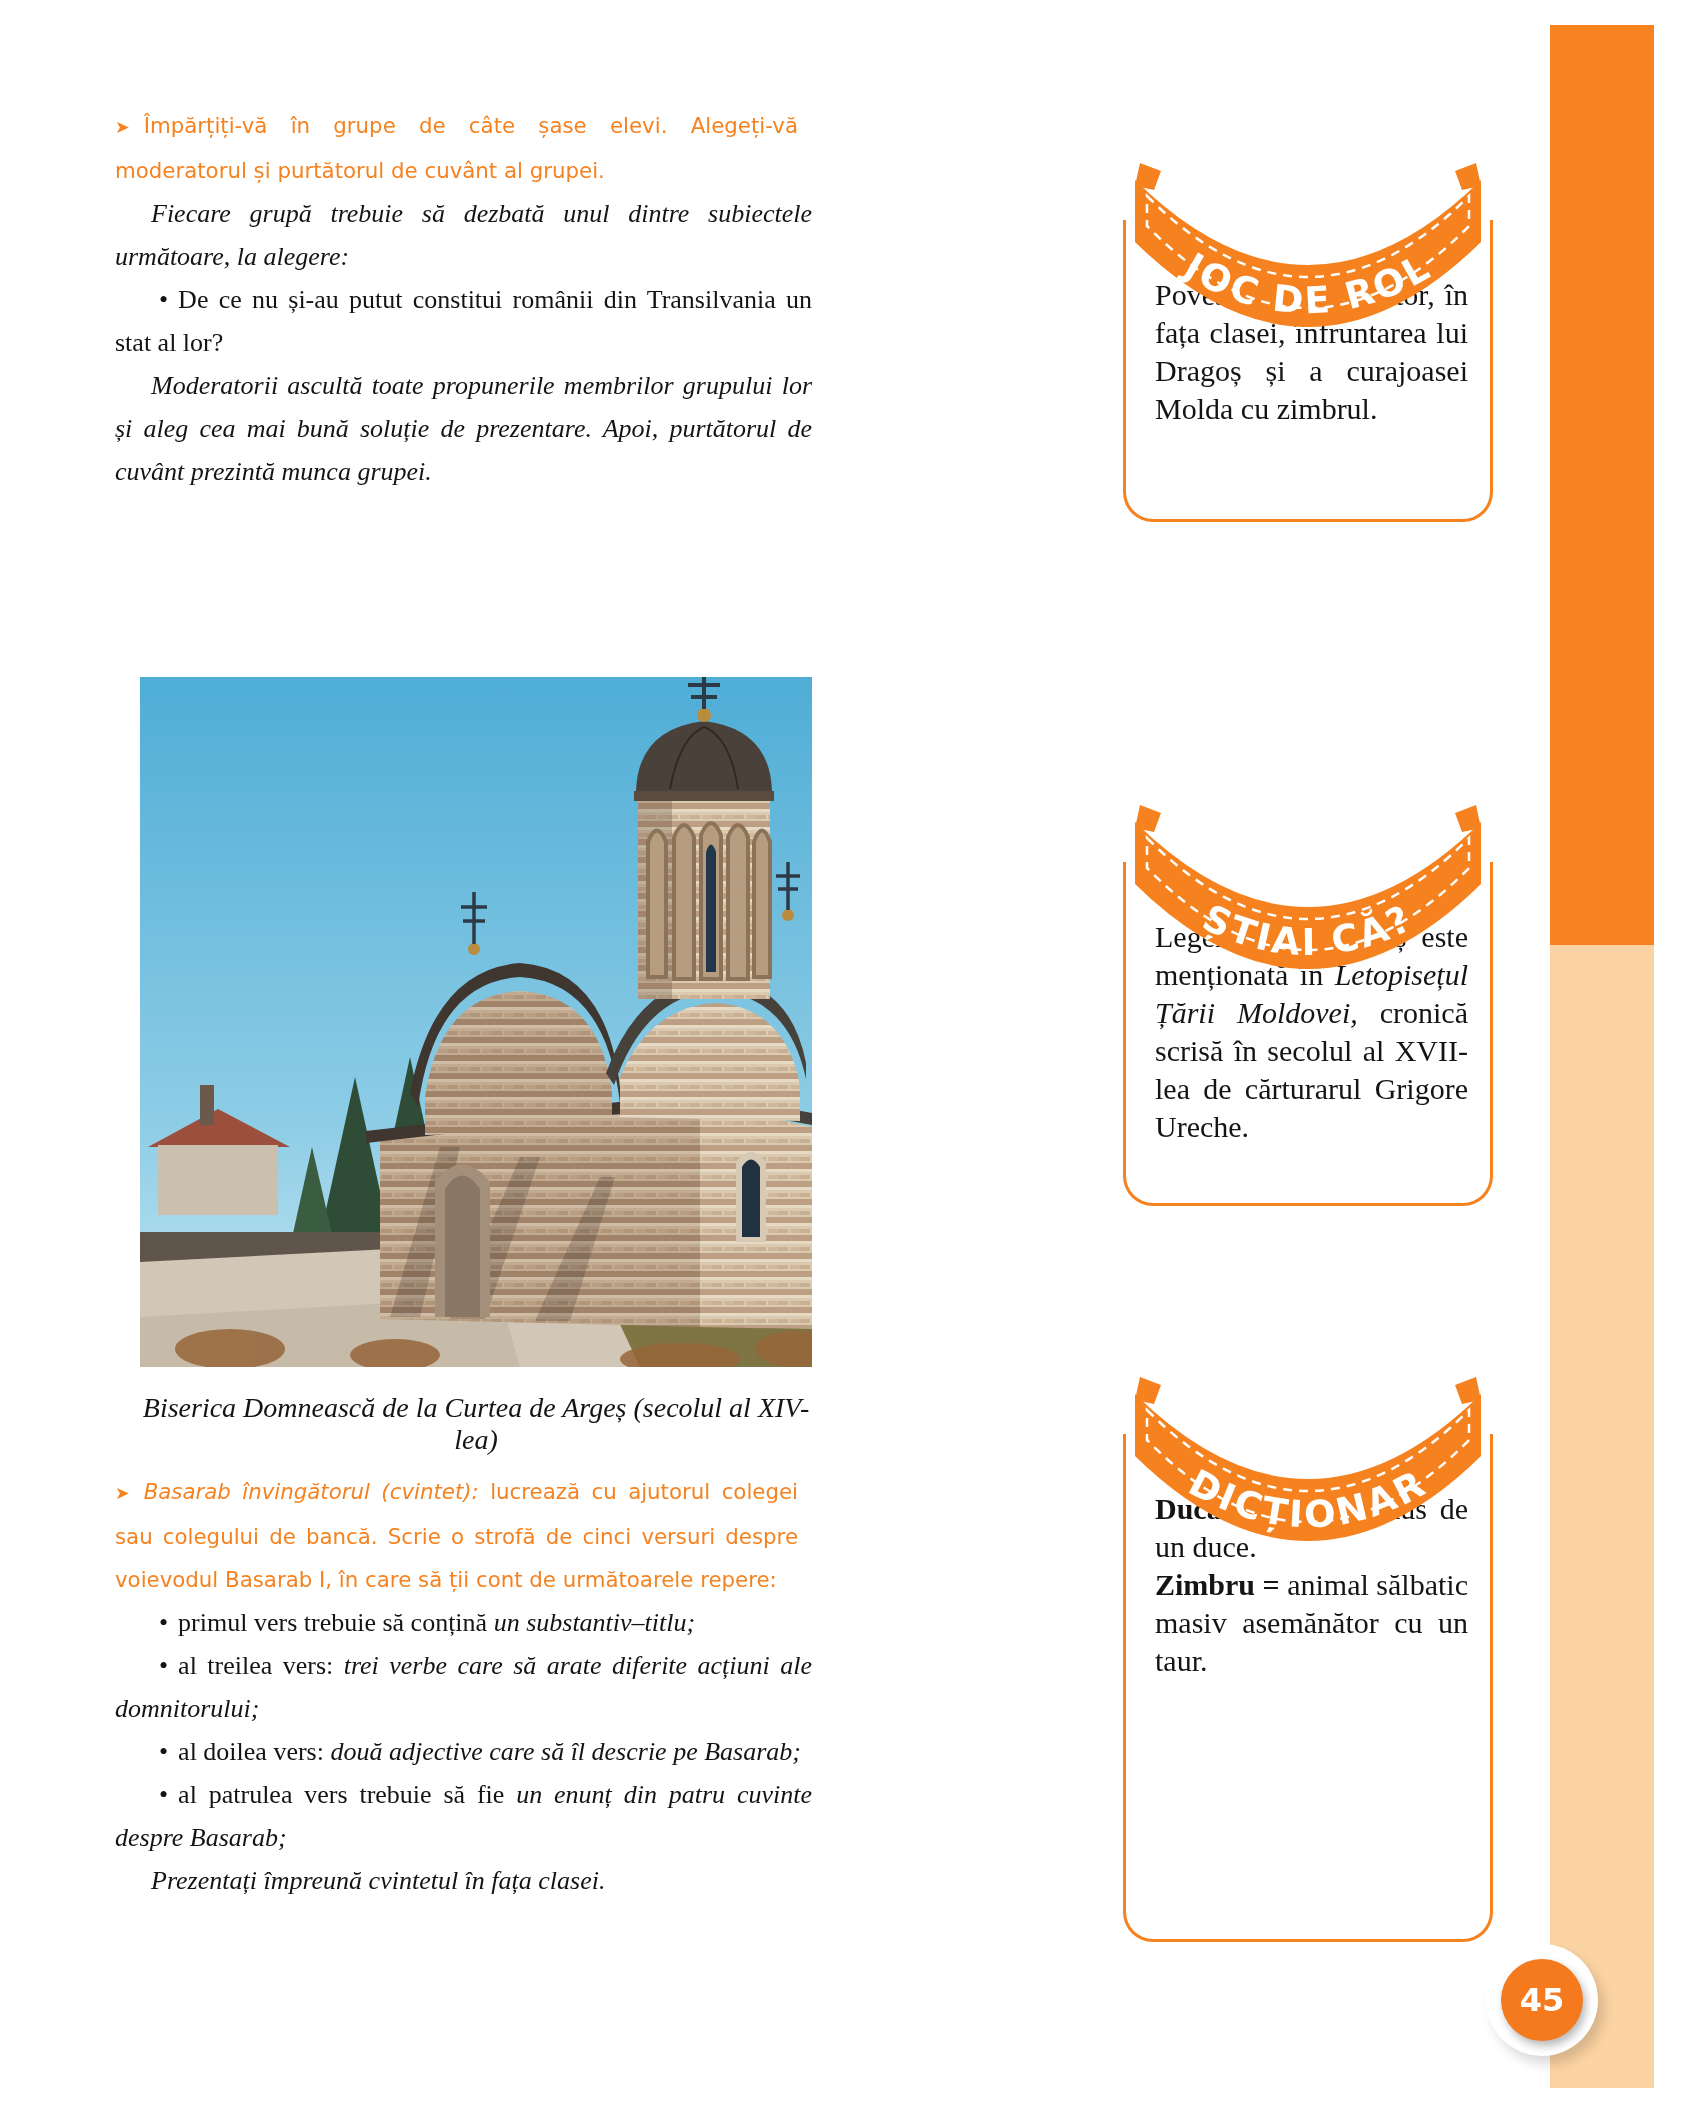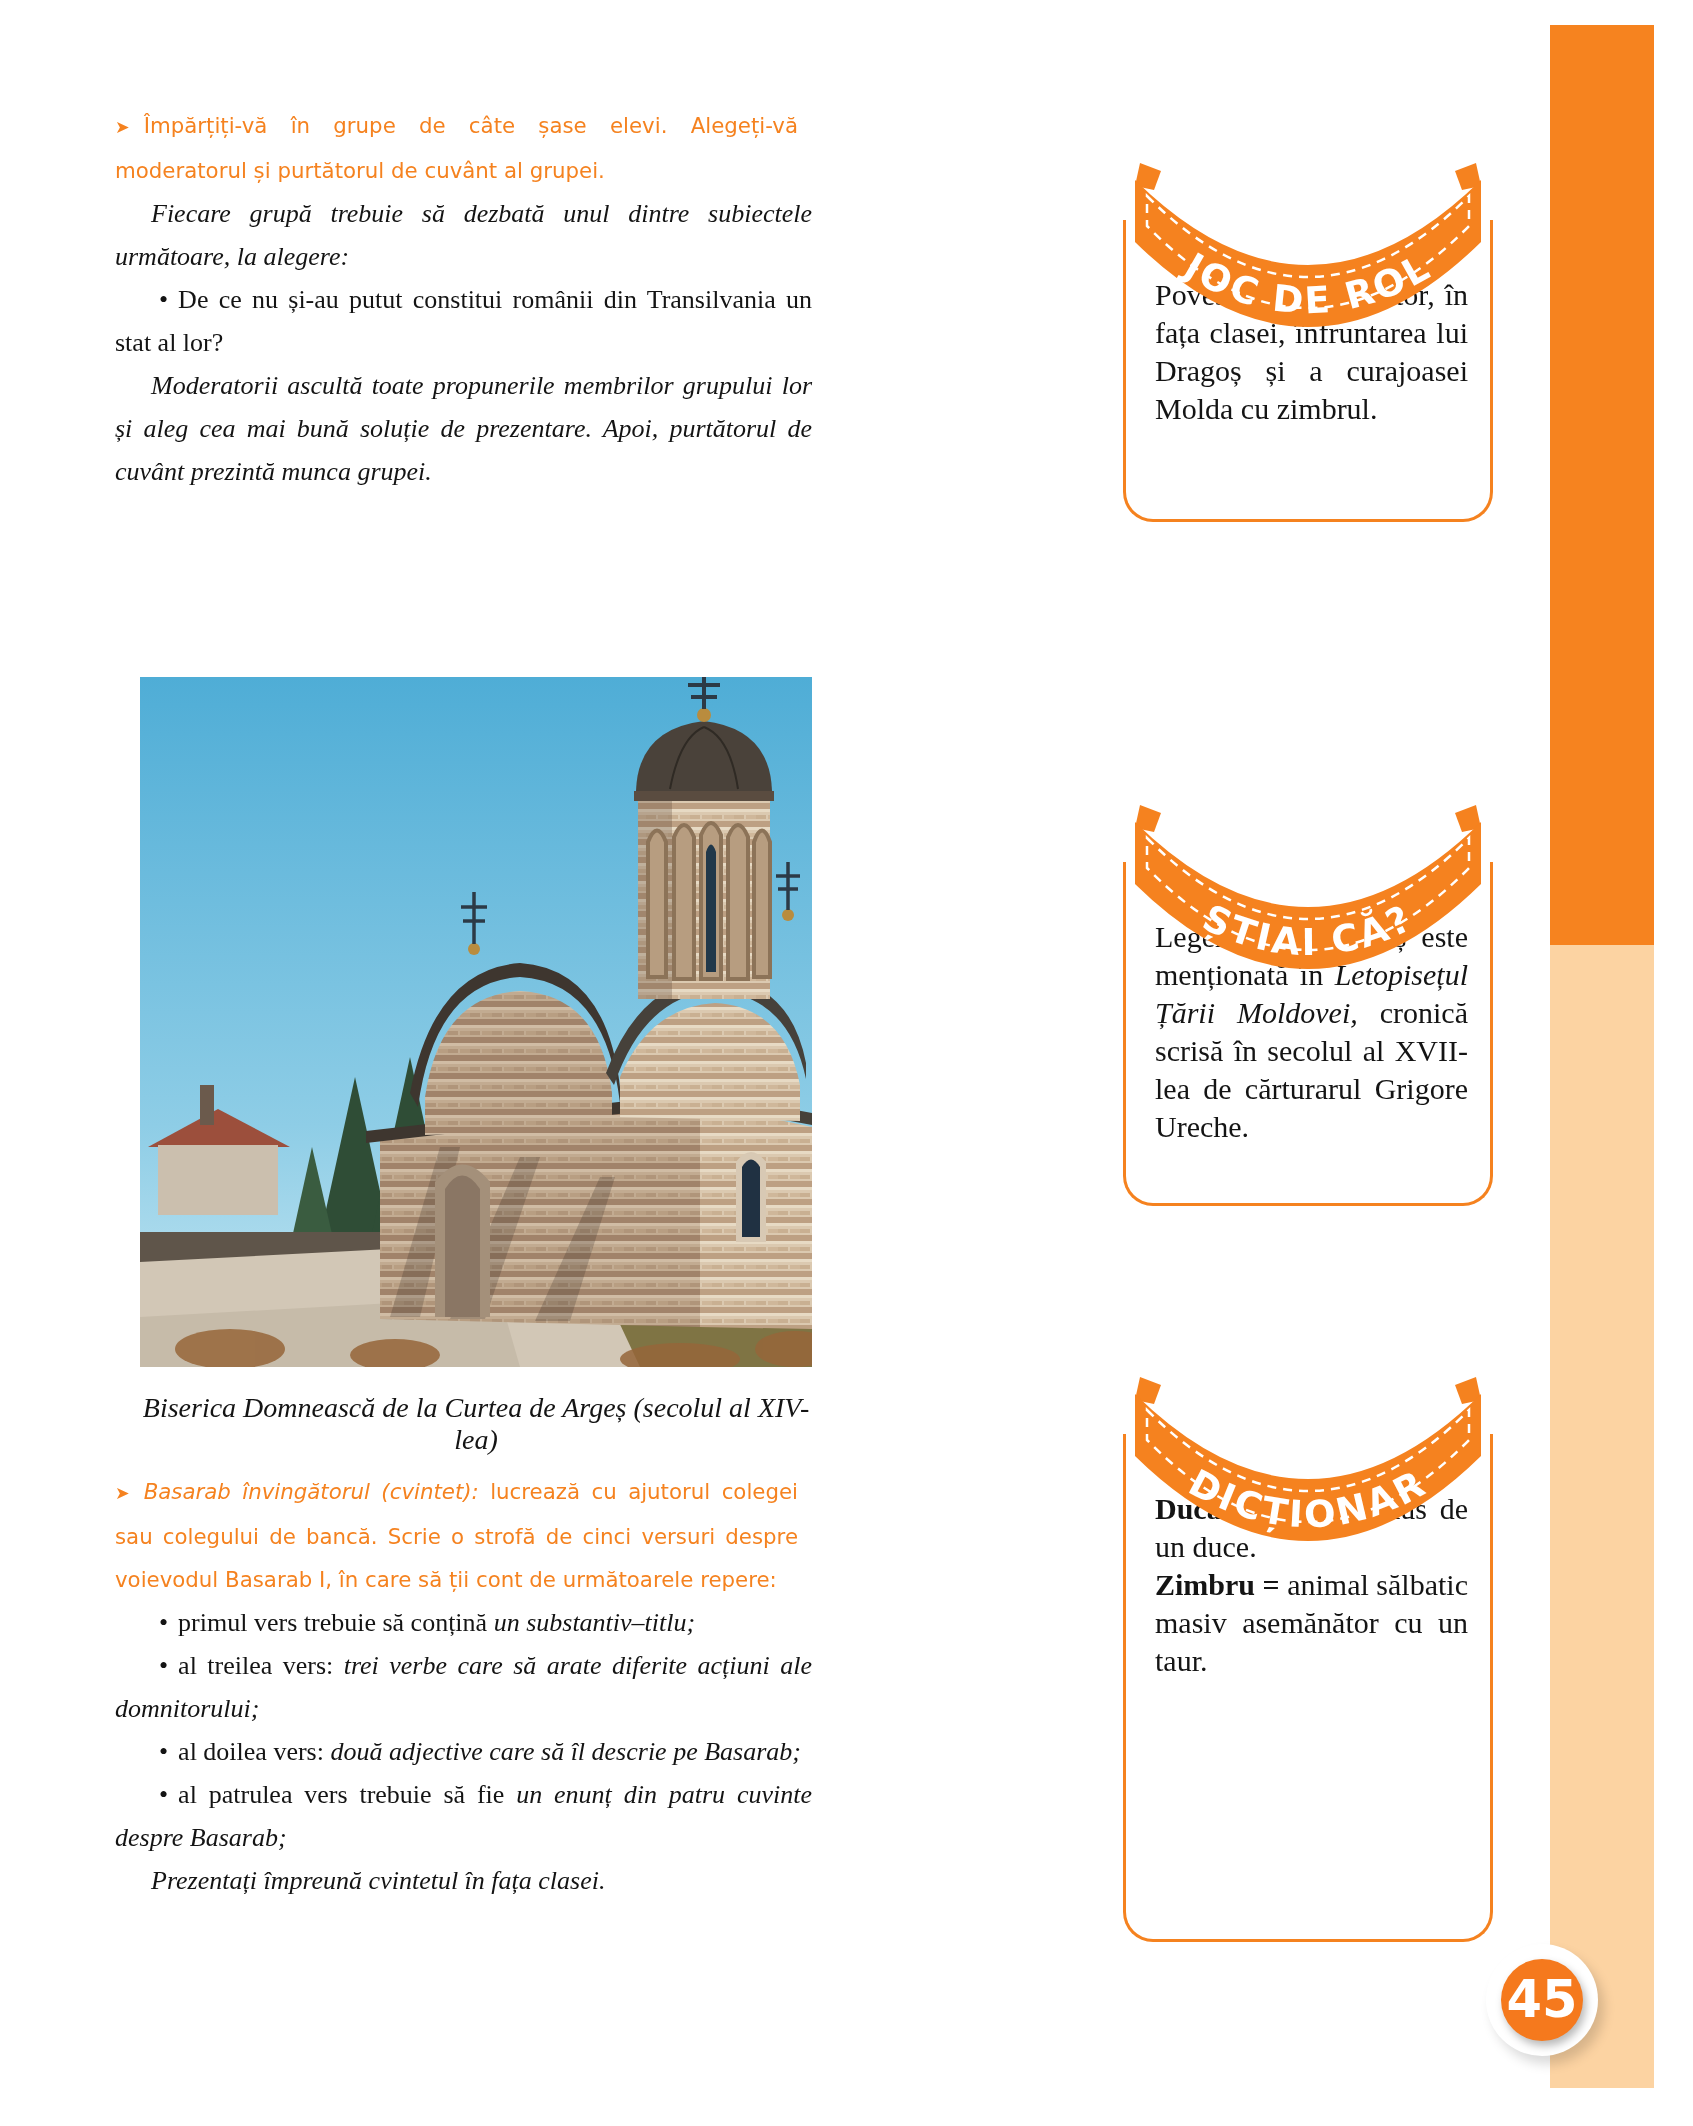--- a/index.html
+++ b/index.html
@@ -12,21 +12,21 @@
   .bar-dark{top:25px; height:920px; background:#f6831f;}
   .bar-light{top:945px; height:1143px; background:#fcd3a2;}
   .notch{
     position:absolute; left:1486px; top:1944px; width:112px; height:112px;
     background:#fff; border-radius:50%; box-shadow:6px 8px 12px rgba(0,0,0,.15);
   }
   .page-num{
     position:absolute; left:1501px; top:1959px; width:82px; height:82px;
     background:#f5791d; border-radius:50%;
     color:#fff; font-family:"DejaVu Sans", sans-serif; font-weight:bold;
-    font-size:51px; line-height:82px; text-align:center;
+    font-size:32px; line-height:82px; text-align:center;
     box-shadow:3px 5px 8px rgba(0,0,0,.28);
   }
   
   .main-col{position:absolute; left:115px; width:697px; font-size:26px; line-height:43px;}
   .block-1{top:104px;}
   .block-2{top:1470px;}
   .para{text-align:justify;}
   .para.indent{text-indent:36px;font-style:italic;}
   .para.bullet{text-indent:44px;}
   .para.arrow{text-indent:0;}

